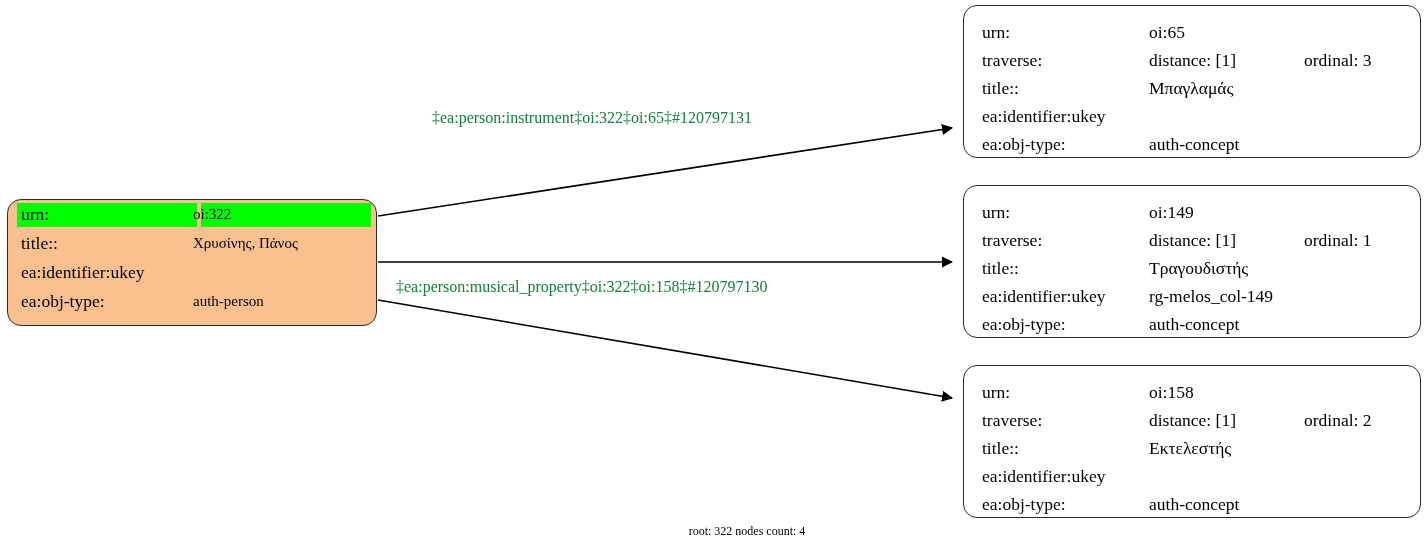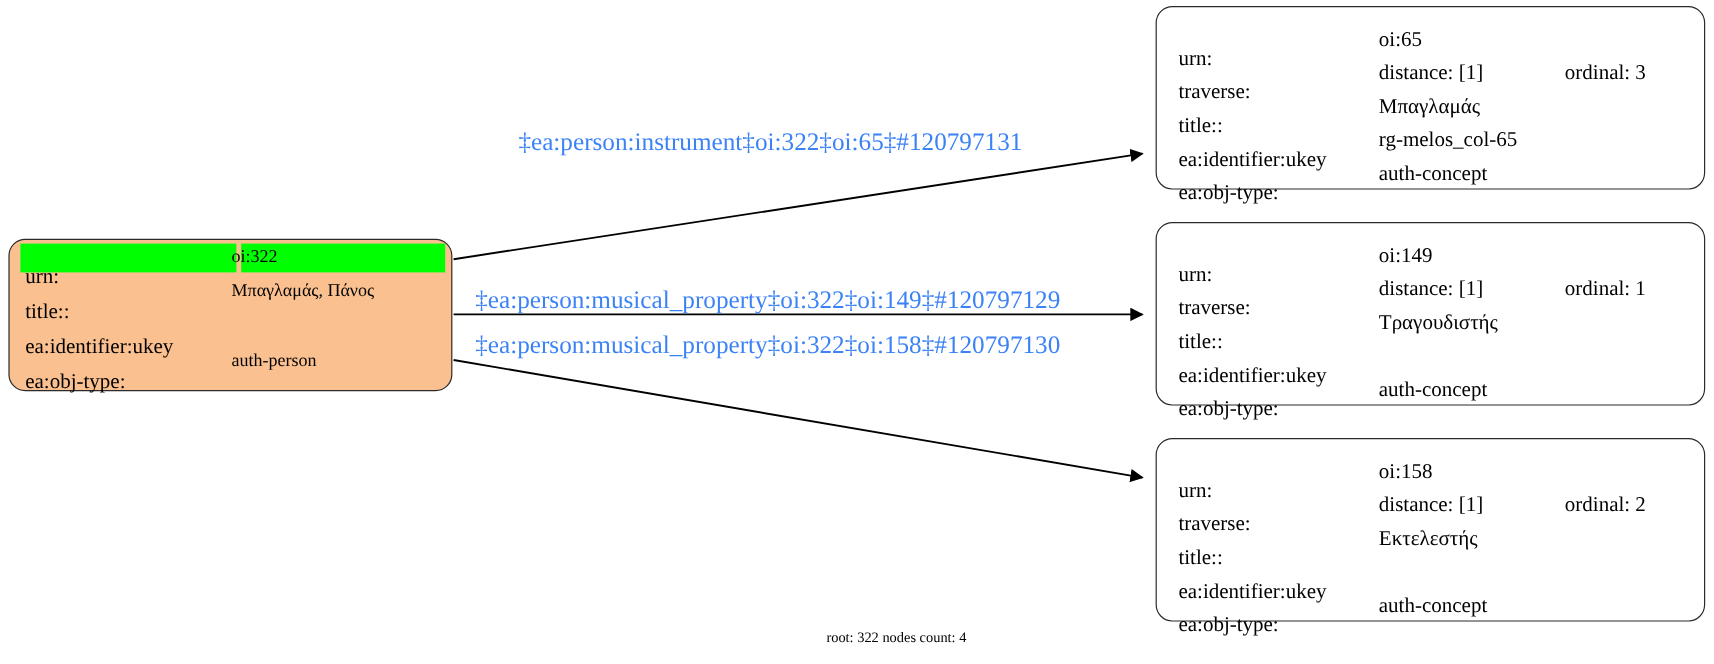--- a/index.html
+++ b/index.html
@@ -49,21 +49,21 @@
     position: absolute;
     left: 0;
     width: 100%;
     height: 28px;
     line-height: 28px;
     white-space: nowrap;
   }
   .cell-key {
     position: absolute;
     left: 18px;
-    top: 16px;
+    top: 0;
     font-size: 17.5px;
     line-height: 28px;
     white-space: nowrap;
   }
   .cell-val {
     position: absolute;
     left: 185px;
     top: 0;
     font-size: 17.5px;
     line-height: 28px;
@@ -123,24 +123,24 @@
   #node-oi149 { top: 185px; }
   #node-oi158 { top: 365px; }
   .target-node .row { height: 28px; line-height: 28px; }
   .target-node .cell-key { left: 18px; }
   .target-node .cell-val { left: 185px; }
   .target-node .cell-val2 { left: 340px; text-align: right; }
 
   
   .edge-label {
     position: absolute;
-    font-size: 21px;
+    font-size: 16px;
     line-height: 20px;
     white-space: nowrap;
-    color: #3b82f6;
+    color: #15803d;
   }
   #edge-label-0 { left: 432px; top: 108px; }
   #edge-label-1 { left: 396px; top: 240px; }
   #edge-label-2 { left: 396px; top: 277px; }
 
   
   #graph-caption {
     position: absolute;
     left: 0;
     top: 518px;
@@ -174,21 +174,21 @@
       <div class="hl-cell" id="hl-key-bg"></div>
       <div class="hl-cell" id="hl-val-bg"></div>
 
       <div class="row row-urn" style="top:0px;">
         <span class="cell-key">urn:</span>
         <span class="cell-val">oi:322</span>
       </div>
 
       <div class="row" style="top:29px;">
         <span class="cell-key">title::</span>
-        <span class="cell-val">Μπαγλαμάς, Πάνος</span>
+        <span class="cell-val">Χρυσίνης, Πάνος</span>
       </div>
 
       <div class="row" style="top:58px;">
         <span class="cell-key">ea:identifier:ukey</span>
       </div>
 
       <div class="row" style="top:87px;">
         <span class="cell-key">ea:obj-type:</span>
         <span class="cell-val">auth-person</span>
       </div>
@@ -210,21 +210,20 @@
         <span class="cell-val2">ordinal: 3</span>
       </div>
 
       <div class="row" style="top:68px;">
         <span class="cell-key">title::</span>
         <span class="cell-val">Μπαγλαμάς</span>
       </div>
 
       <div class="row" style="top:96px;">
         <span class="cell-key">ea:identifier:ukey</span>
-        <span class="cell-val">rg-melos_col-65</span>
       </div>
 
       <div class="row" style="top:124px;">
         <span class="cell-key">ea:obj-type:</span>
         <span class="cell-val">auth-concept</span>
       </div>
 
     </div>
   </div>
 
@@ -242,20 +241,21 @@
         <span class="cell-val2">ordinal: 1</span>
       </div>
 
       <div class="row" style="top:68px;">
         <span class="cell-key">title::</span>
         <span class="cell-val">Τραγουδιστής</span>
       </div>
 
       <div class="row" style="top:96px;">
         <span class="cell-key">ea:identifier:ukey</span>
+        <span class="cell-val">rg-melos_col-149</span>
       </div>
 
       <div class="row" style="top:124px;">
         <span class="cell-key">ea:obj-type:</span>
         <span class="cell-val">auth-concept</span>
       </div>
 
     </div>
   </div>
 
@@ -284,18 +284,17 @@
 
       <div class="row" style="top:124px;">
         <span class="cell-key">ea:obj-type:</span>
         <span class="cell-val">auth-concept</span>
       </div>
 
     </div>
   </div>
 
   <div class="edge-label" id="edge-label-0">‡ea:person:instrument‡oi:322‡oi:65‡#120797131</div>
-  <div class="edge-label" id="edge-label-1">‡ea:person:musical_property‡oi:322‡oi:149‡#120797129</div>
   <div class="edge-label" id="edge-label-2">‡ea:person:musical_property‡oi:322‡oi:158‡#120797130</div>
 
   <div id="graph-caption">root: 322 nodes count: 4</div>
 
 </div>
 
 </body></html>

